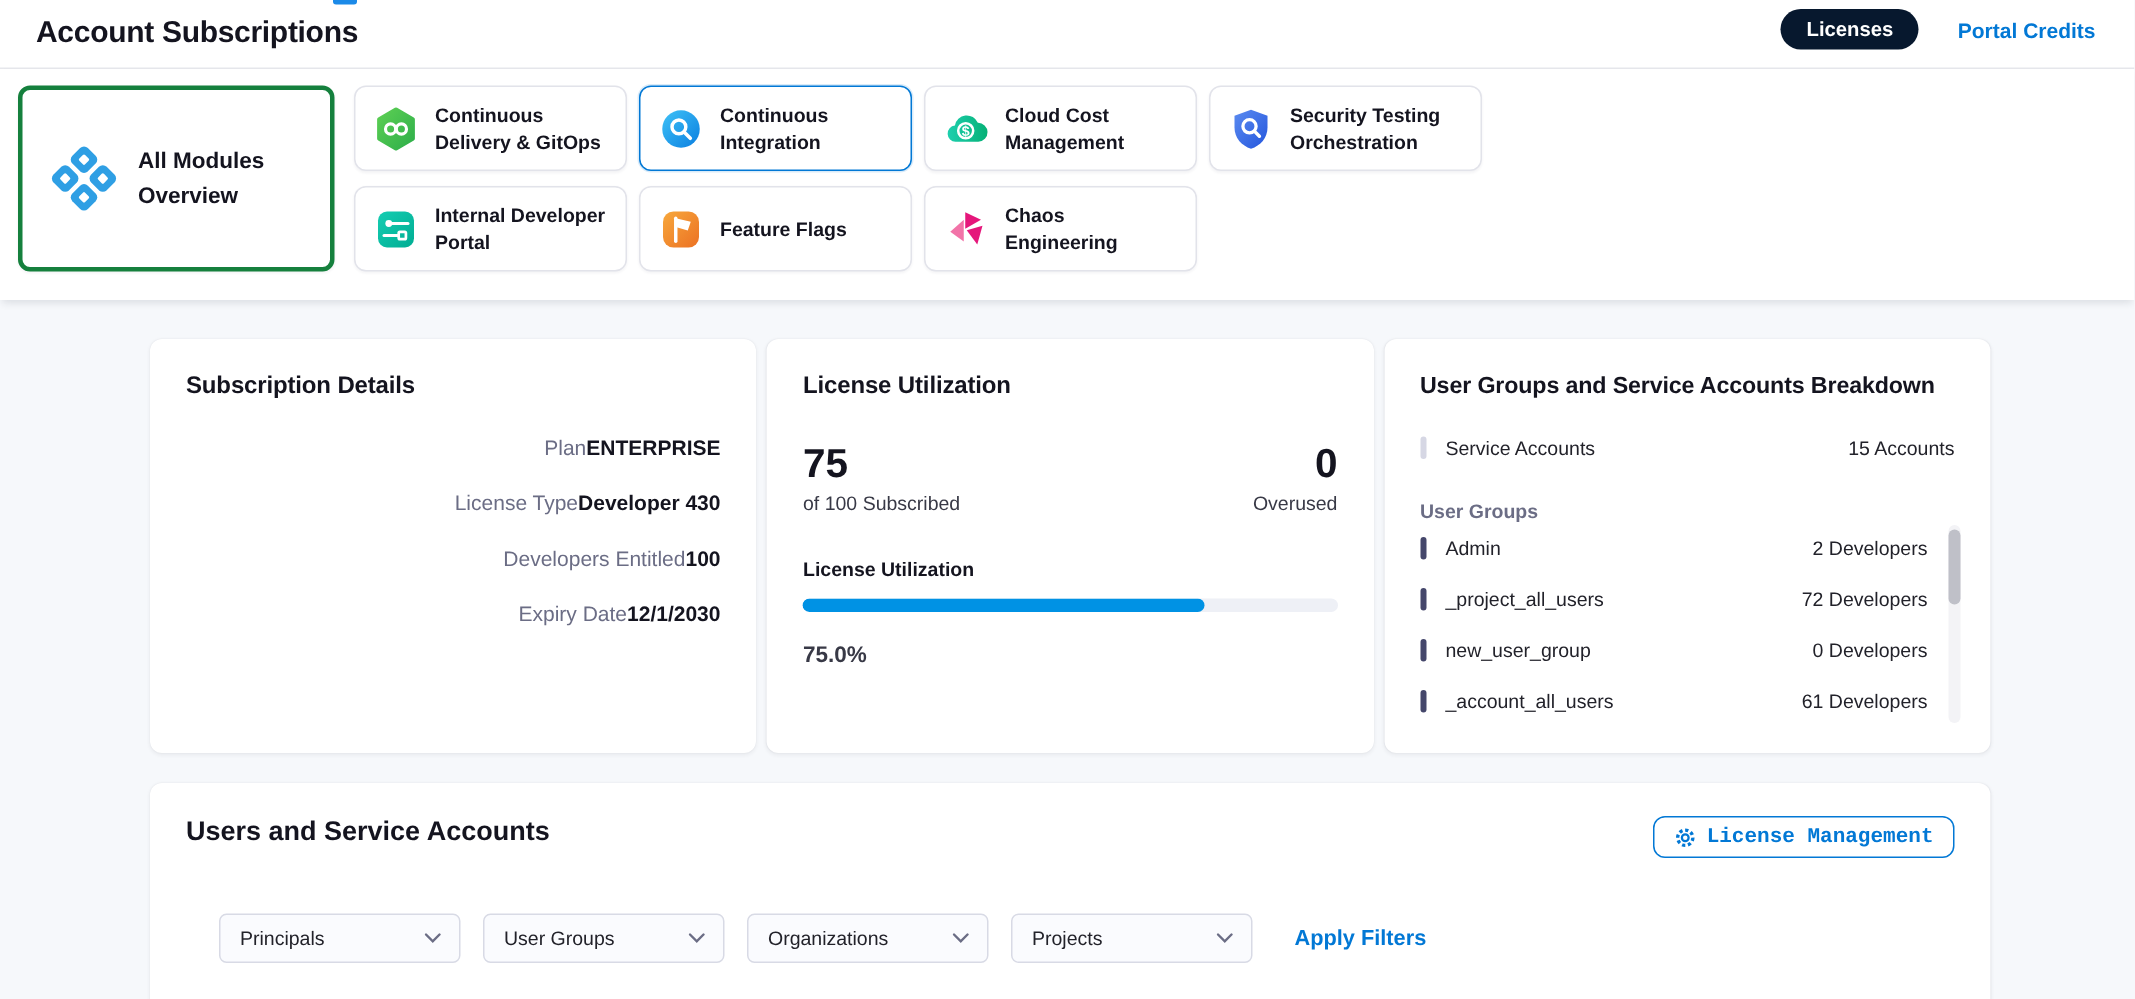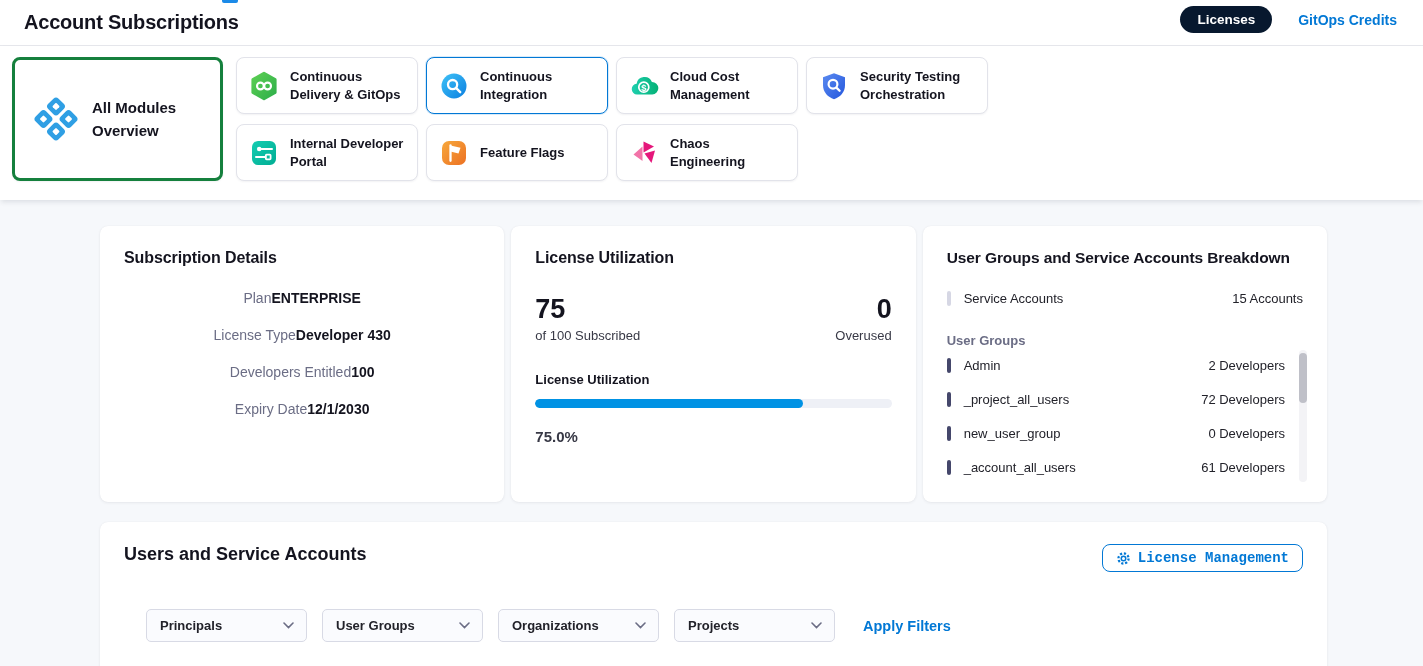--- a/index.html
+++ b/index.html
@@ -34,21 +34,21 @@
 
   
   .main-area { padding:26px 96px 0 100px; }
   .stats-row { display:flex; gap:7px; }
   .card { background:#fff; border-radius:8px; box-shadow:0 1px 3px rgba(40,41,61,.07), 0 0 1px rgba(40,41,61,.08); }
   .stat-card { flex:1; height:276px; padding:23px 24px; position:relative; }
   .card-title { font-size:16px; font-weight:700; color:#14141f; letter-spacing:-0.1px; }
 
   
   .detail-rows { margin-top:23px; }
-  .detail-row { display:flex; justify-content:center; align-items:center; margin-bottom:21px; }
+  .detail-row { display:flex; justify-content:flex-end; align-items:center; margin-bottom:21px; }
   .detail-label { font-size:14px; color:#6b6d85; }
   .detail-value { font-size:14px; font-weight:700; color:#14141f; }
 
   
   .util-numbers { display:flex; justify-content:space-between; margin-top:28px; }
   .big-num { font-size:27px; font-weight:700; color:#14141f; line-height:1.1; }
   .num-caption { font-size:13px; color:#383946; margin-top:3px; }
   .util-right { text-align:right; }
   .bar-label { font-size:13px; font-weight:700; color:#14141f; margin-top:29px; }
   .bar-track { margin-top:12px; height:9px; border-radius:5px; background:#eef0f6; overflow:hidden; }
@@ -73,32 +73,32 @@
   .users-card { margin-top:20px; border-radius:8px 8px 0 0; height:180px; padding:22px 24px; }
   .users-head { display:flex; justify-content:space-between; }
   .users-title { font-size:18px; font-weight:700; color:#14141f; }
   .lm-button { display:flex; align-items:center; gap:7px; border:1px solid #0278d5; background:#fff; color:#0278d5;
     font-size:14px; font-weight:700; border-radius:8px; padding:5px 13px; cursor:pointer;
     font-family:Liberation Mono, monospace; }
   .filters-row { display:flex; align-items:center; margin-top:37px; padding-left:22px; }
   .dropdown { width:161px; height:33px; background:#fafbfe; border:1px solid #d8dae5; border-radius:5px;
     display:flex; align-items:center; justify-content:space-between; padding:0 12px 0 13px;
     margin-right:15px; cursor:pointer; }
-  .dd-label { font-size:13px; font-weight:700; color:#22222a; }
+  .dd-label { font-size:13px; font-weight:400; color:#22222a; }
   .apply-link { margin-left:13px; color:#0278d5; font-size:14.5px; font-weight:700; cursor:pointer; text-decoration:none; }
 </style>
 </head>
 <body>
 
 <div class="page-header">
   <div class="crumb-fragment"></div>
   <div class="page-title">Account Subscriptions</div>
   <div class="header-right">
     <button class="pill-tab">Licenses</button>
-    <a class="link-tab">GitOps Credits</a>
+    <a class="link-tab">Portal Credits</a>
   </div>
 </div>
 
 <div class="module-band">
 
   <div class="overview-card">
     <svg class="mod-icon" width="46" height="46" viewBox="0 0 44 44">
       <g fill="#2f9fe4">
         <g transform="translate(22,10) rotate(45)">
             <rect x="-7" y="-7" width="14" height="14" rx="3.5"></rect>

